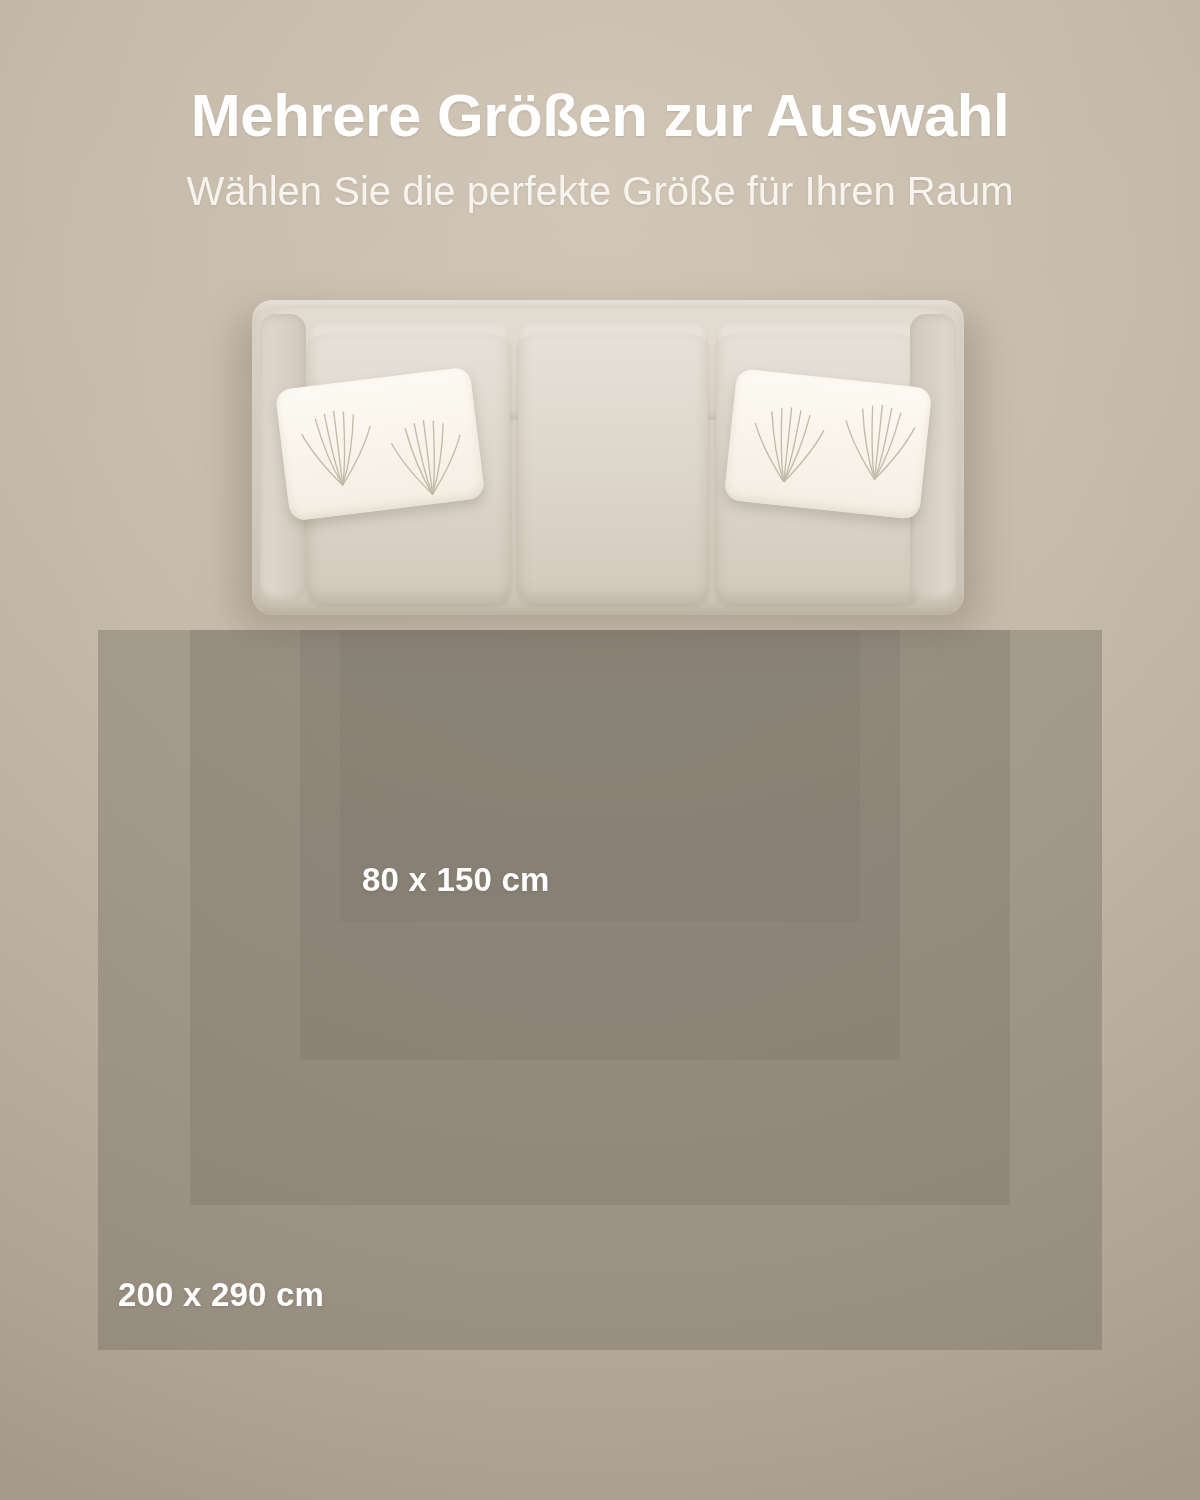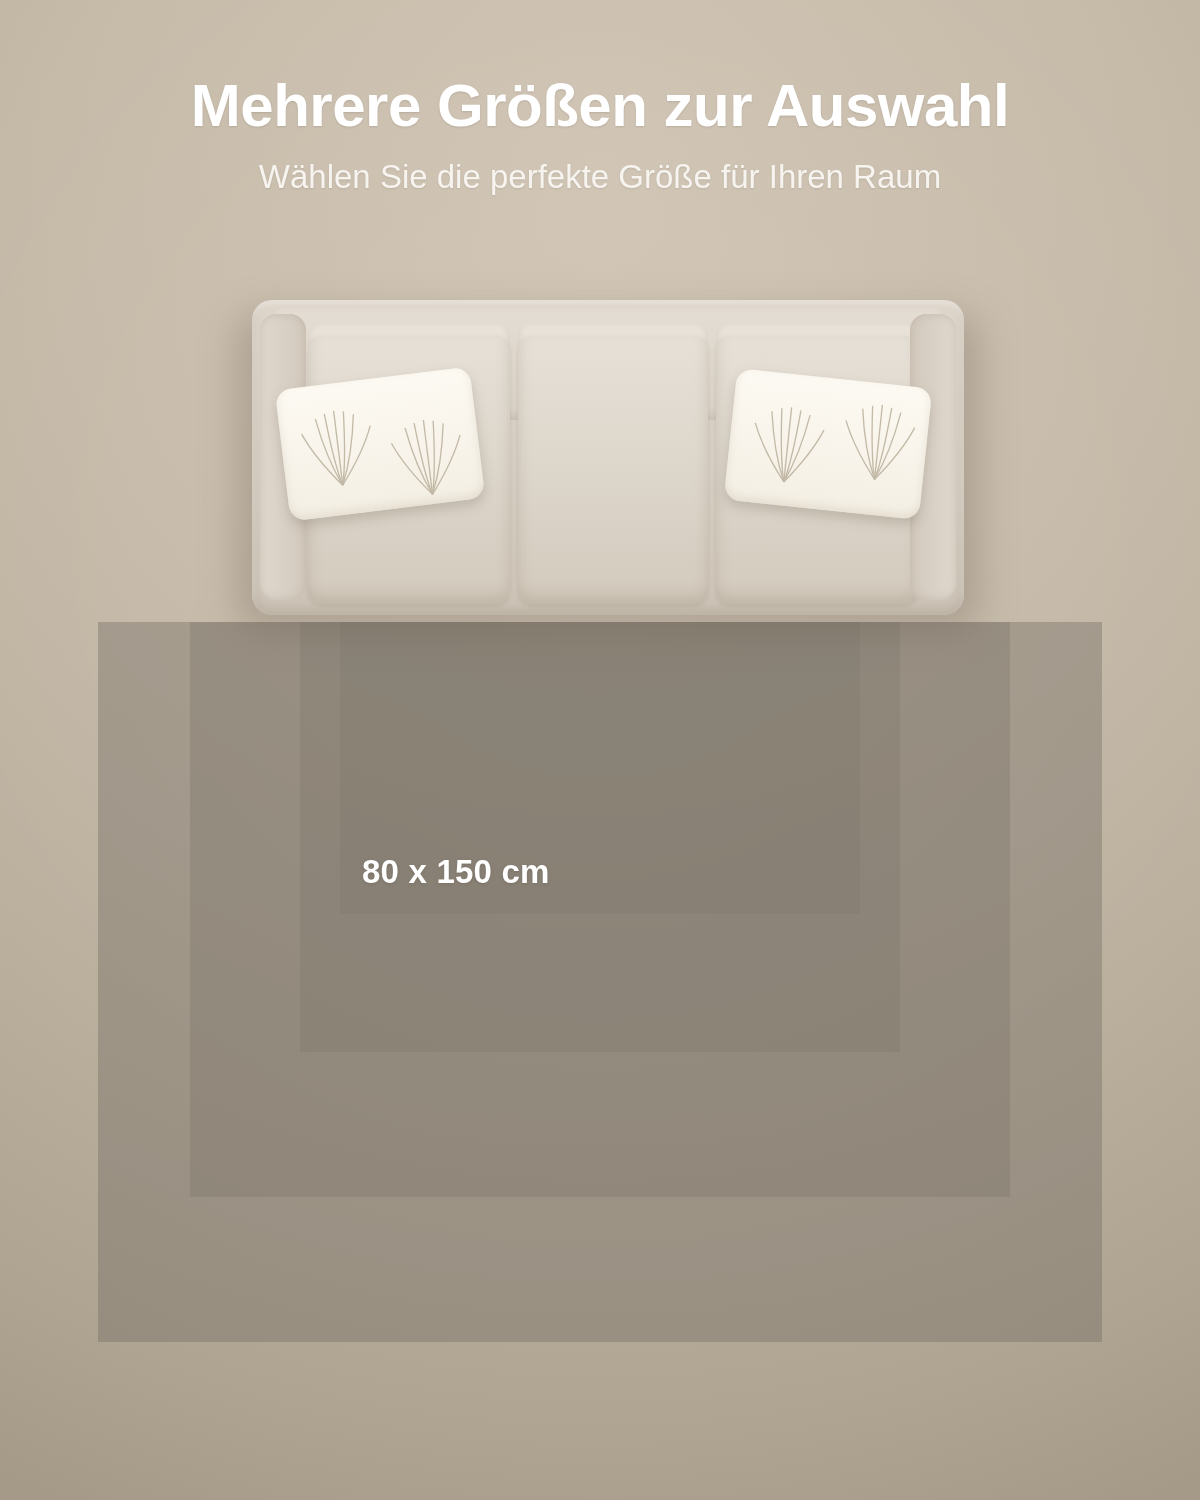--- a/index.html
+++ b/index.html
@@ -25,37 +25,37 @@
     content: "";
     position: absolute;
     inset: 0;
     pointer-events: none;
     background: radial-gradient(130% 100% at 50% 35%, rgba(255,255,255,0.10) 0%, rgba(255,255,255,0.0) 45%, rgba(80,70,58,0.10) 100%);
   }
 
   
   .headings {
     position: absolute;
-    top: 74px;
+    top: 84px;
     left: 0;
     width: 1200px;
     text-align: center;
     z-index: 6;
   }
   .title {
     font-size: 60px;
     font-weight: 700;
     letter-spacing: -0.5px;
     color: #ffffff;
     line-height: 1.08;
     margin: 0;
     text-shadow: 0 1px 2px rgba(90,80,68,0.18);
   }
   .subtitle {
-    font-size: 33px;
+    font-size: 40px;
     font-weight: 400;
     color: #f7f4f0;
     margin: 18px 0 4px 0;
     line-height: 1.2;
     text-shadow: 0 1px 2px rgba(90,80,68,0.15);
     text-align: center;
   }
 
   
   .sofa {
@@ -164,21 +164,21 @@
     width: 96px;
     height: 96px;
     opacity: 0.8;
   }
   .fan svg { display: block; }
 
   
   .rugs {
     position: absolute;
     left: 0;
-    top: 0;
+    top: 8px;
     width: 1200px;
     height: 1108px;
     z-index: 3;
   }
   .rug {
     position: absolute;
     box-sizing: border-box;
   }
   .rug-label {
     position: absolute;
@@ -232,20 +232,21 @@
     <p class="subtitle">Wählen Sie die perfekte Größe für Ihren Raum</p>
   </div>
 
   <div class="rugs">
     <div class="rug r200"></div>
     <div class="rug r160"></div>
     <div class="rug r120"></div>
     <div class="rug r80"></div>
 
     <div class="rug-label lab80">80 x 150 cm</div>
+    <div class="rug-label lab200">200 x 290 cm</div>
   </div>
 
   <div class="sofa">
     <div class="sofa-shadow"></div>
     <div class="sofa-frame"></div>
     <div class="sofa-back"></div>
 
     <div class="backcushion b1"></div>
     <div class="backcushion b2"></div>
     <div class="backcushion b3"></div>

